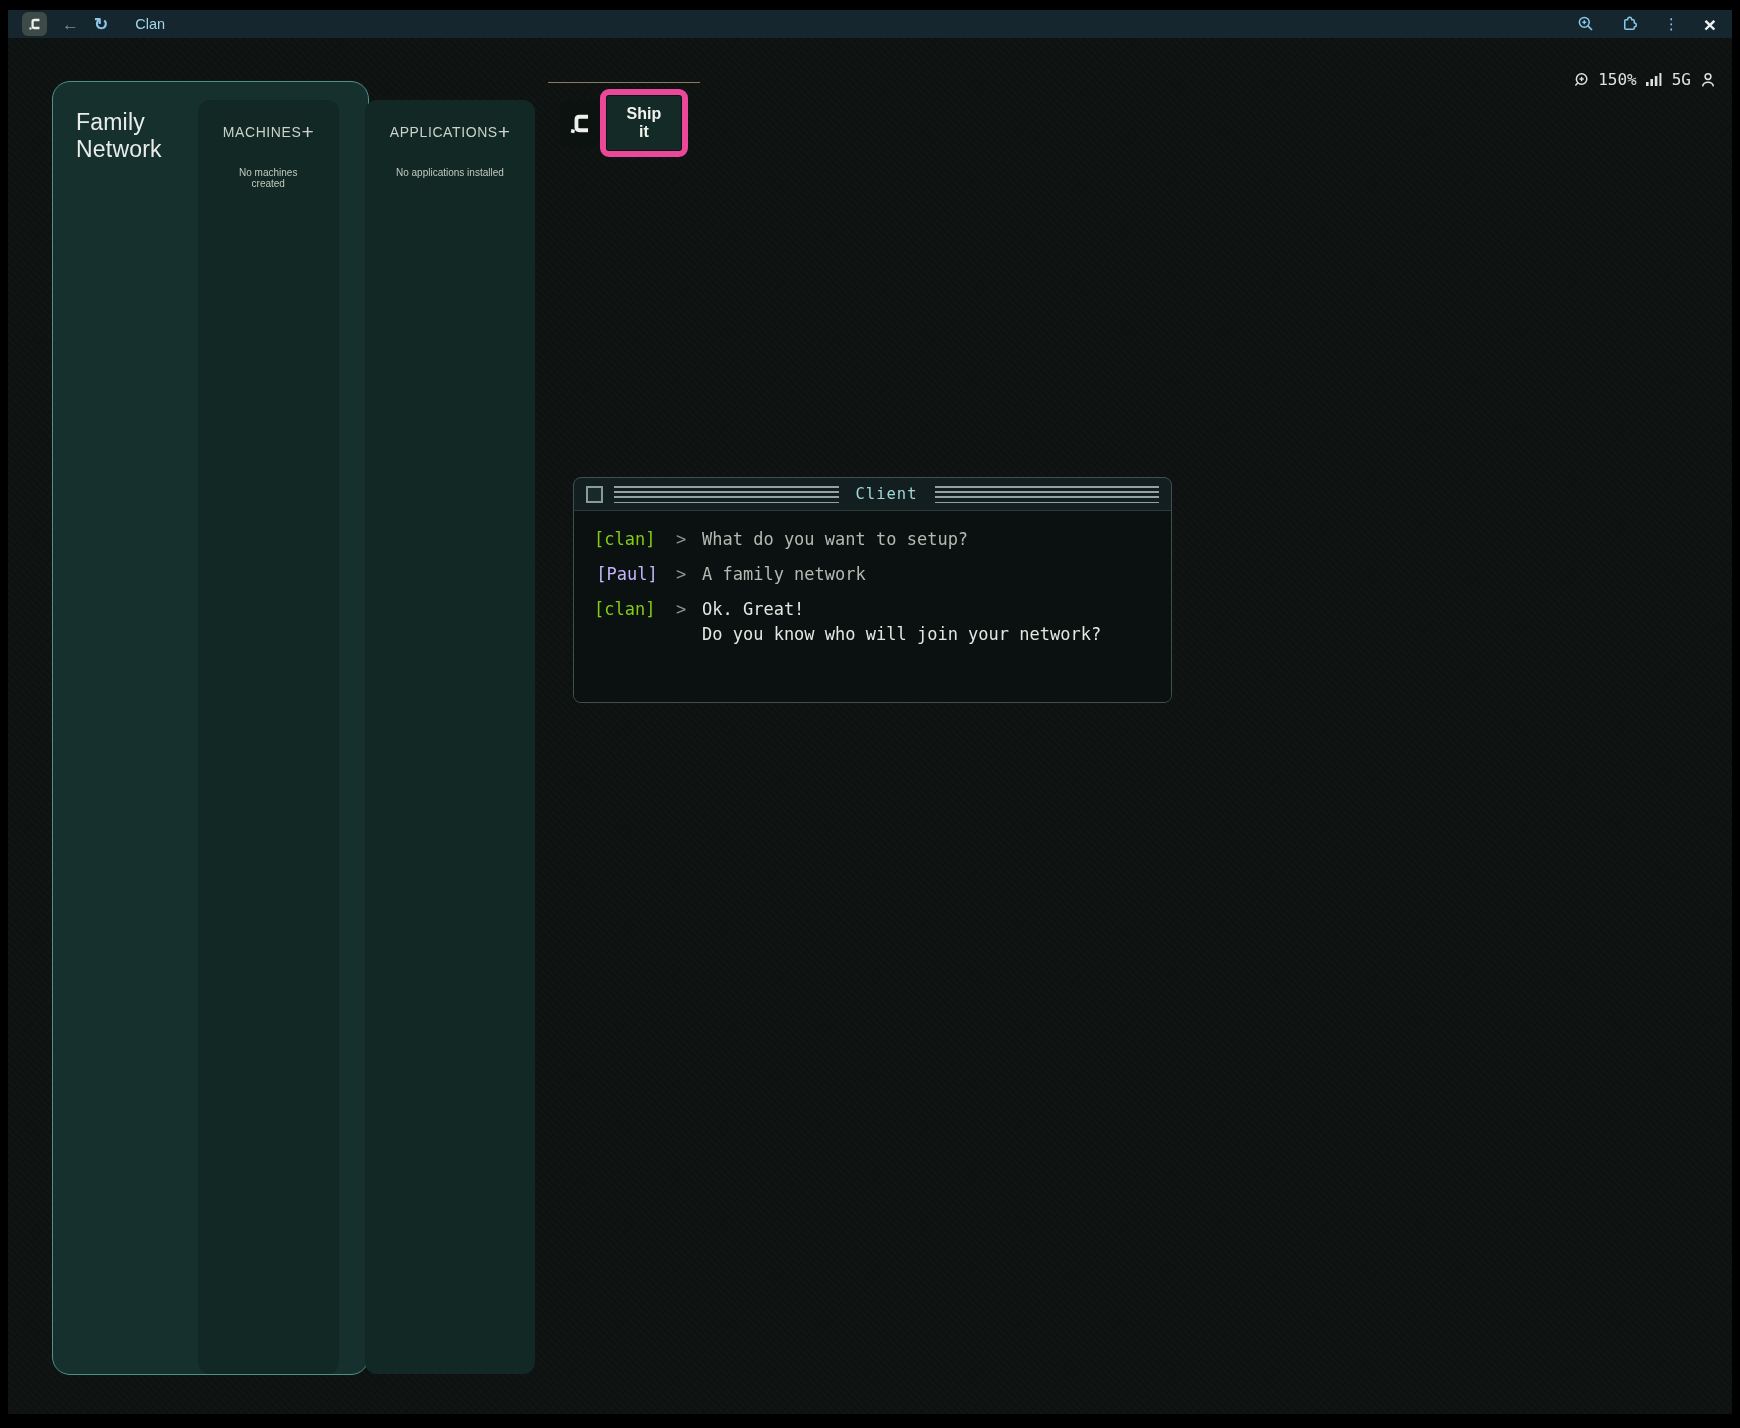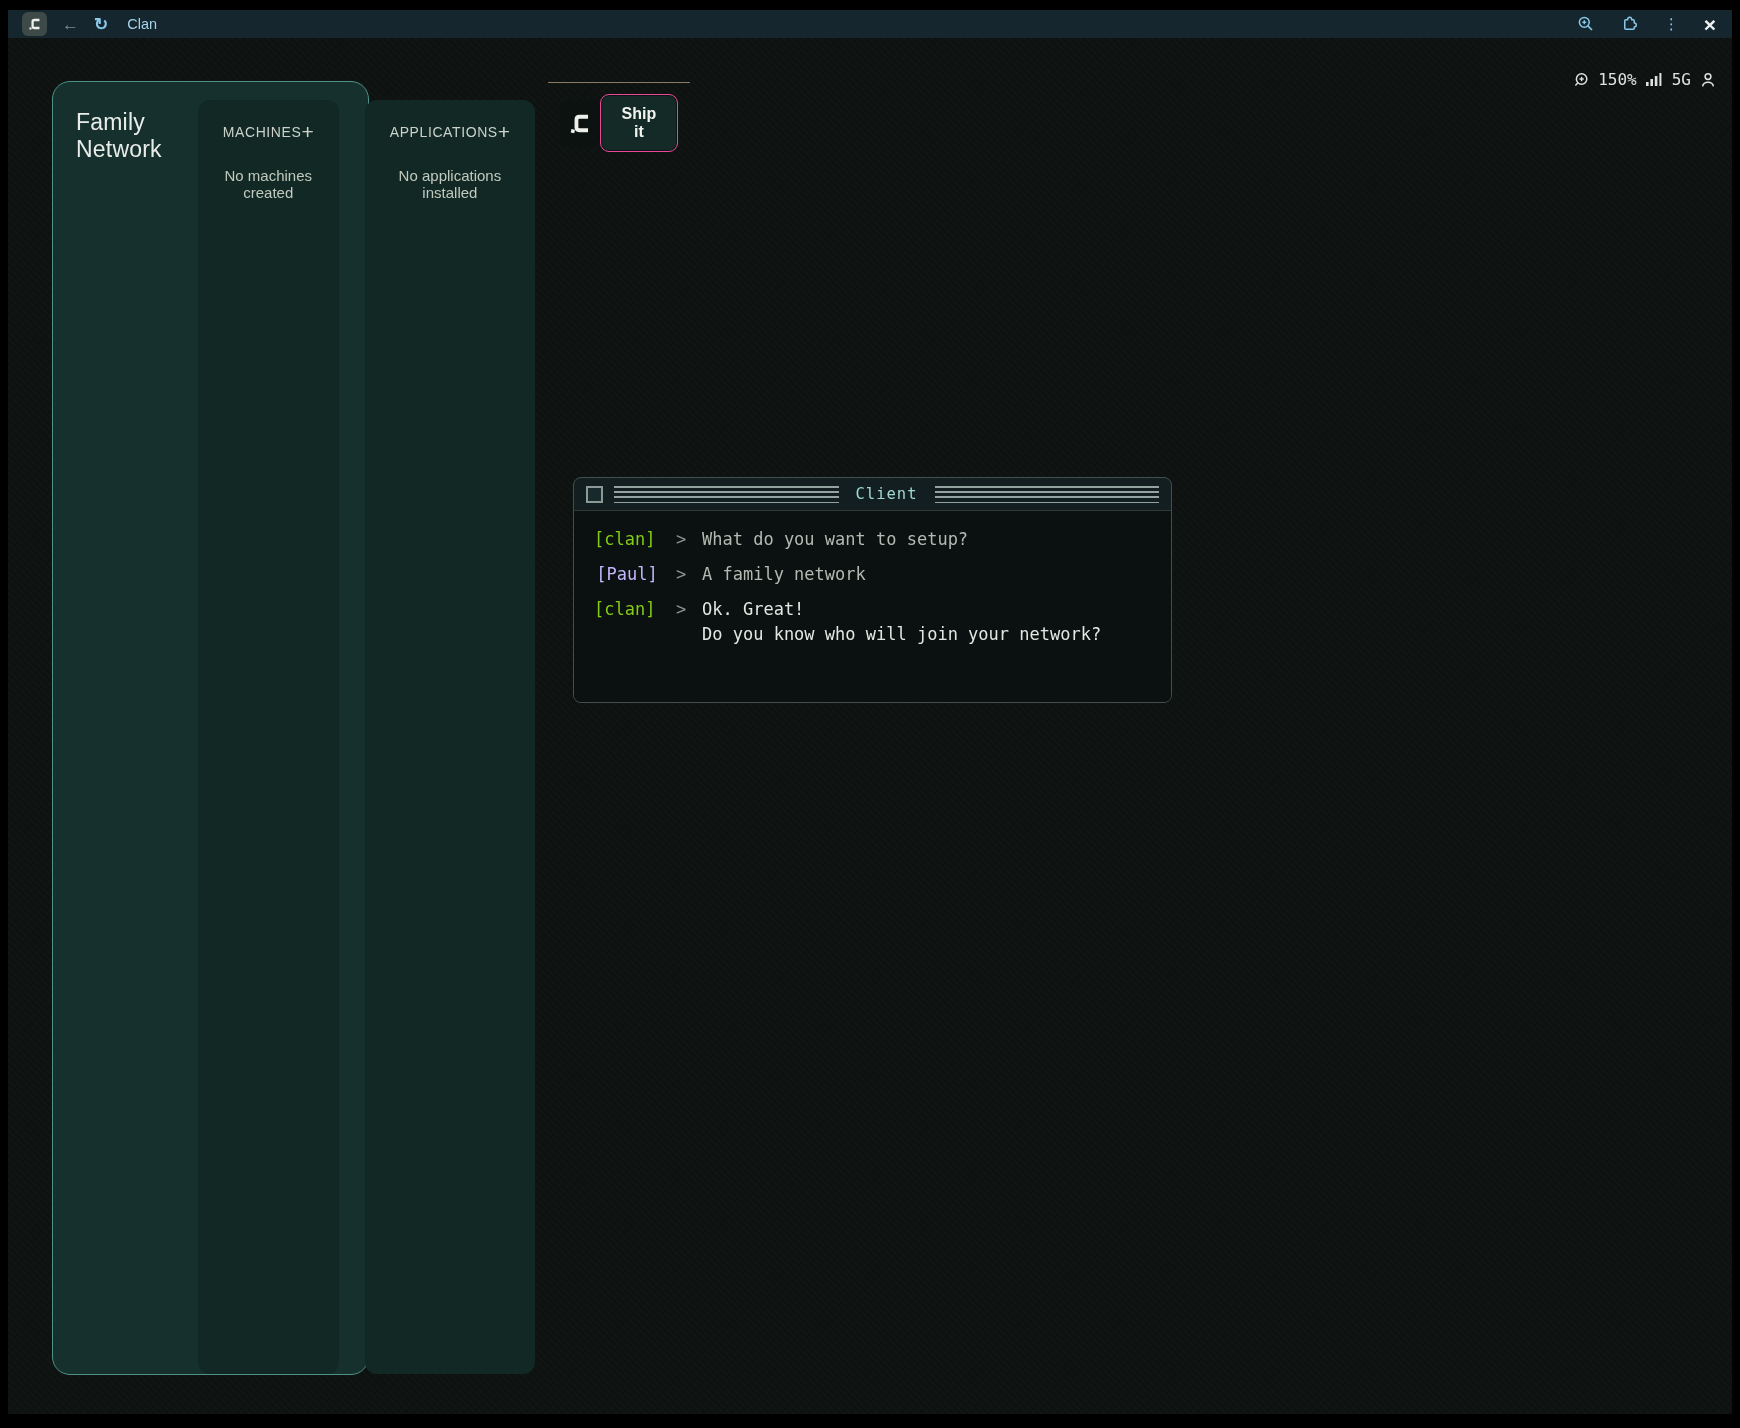--- a/index.html
+++ b/index.html
@@ -13,21 +13,21 @@
   .topbar {
     position:absolute; left:8px; right:8px; top:10px; height:28px;
     background:#15262e; display:flex; align-items:center; padding:0 16px 0 14px; gap:15px;
   }
   .logo-chip {
     width:25px; height:24px; border-radius:6px; background:#3d4a48;
     display:flex; align-items:center; justify-content:center; flex:0 0 auto;
   }
   .tb-icon { color:#7e9096; font-size:17px; line-height:1; cursor:default; }
   .tb-reload { color:#8ac8ea; font-size:17px; font-weight:bold; }
-  .tb-title { color:#a3d4ea; font-size:14.5px; margin-left:4px; }
+  .tb-title { color:#a3d4ea; font-size:14.5px; margin-left:12px; }
   .tb-right { margin-left:auto; display:flex; align-items:center; gap:25px; }
   .tb-kebab { color:#8ac8ea; font-size:15px; letter-spacing:0; }
   .tb-close { color:#eef2f3; font-size:21px; font-weight:bold; line-height:1; }
 
   
   .viewport {
     position:absolute; left:8px; right:8px; top:38px; bottom:14px;
     background-color:#0e1211;
     background-image:
       repeating-linear-gradient(45deg, rgba(255,255,255,0.013) 0 2px, transparent 2px 5px),
@@ -51,33 +51,33 @@
   .sb-title { color:#e9ede9; font-size:23px; font-weight:500; letter-spacing:0.2px; }
   .sb-divider { height:1px; background:#8a7a62; }
   .card {
     margin:18px 13px 0; background:#112824; border-radius:12px;
     padding:21px 25px 27px;
   }
   .card-head { display:flex; align-items:center; justify-content:space-between; }
   .card-label { color:#ccd2ca; font-size:14px; font-weight:500; letter-spacing:0.6px; }
   .card-plus { color:#ccd2ca; font-size:21px; font-weight:300; line-height:1;
     background:none; border:none; cursor:pointer; font-family:inherit; }
-  .card-empty { margin-top:25px; text-align:center; color:#c2c9bd; font-size:15px; }
+  .card-empty { margin-top:25px; text-align:center; color:#c2c9bd; font-size:10px; }
   .sb-spacer { flex:1; }
   .sb-footer {
     border-top:1px solid #8a7a62; height:81px; display:flex; align-items:center;
     justify-content:space-between; padding:0 12px;
   }
   .footer-logo {
     width:47px; height:47px; background:#0c1210; border-radius:10px;
     display:flex; align-items:center; justify-content:center;
   }
   .ship-btn {
     background:#132a27; color:#f1f3ee; font-family:inherit;
-    font-size:16px; font-weight:bold; padding:10px 17px; border:1px solid #ec4899;
+    font-size:16px; font-weight:bold; padding:10px 17px; border:6px solid #ec4899;
     border-radius:9px; cursor:pointer; box-shadow:inset 0 0 0 1px #0b1513;
   }
 
   
   .terminal {
     position:absolute; left:565px; top:439px; width:599px; height:226px;
     background:#131e20; border:1px solid #414f4f; border-radius:8px;
     display:flex; flex-direction:column;
     font-family:"DejaVu Sans Mono", monospace;
   }

